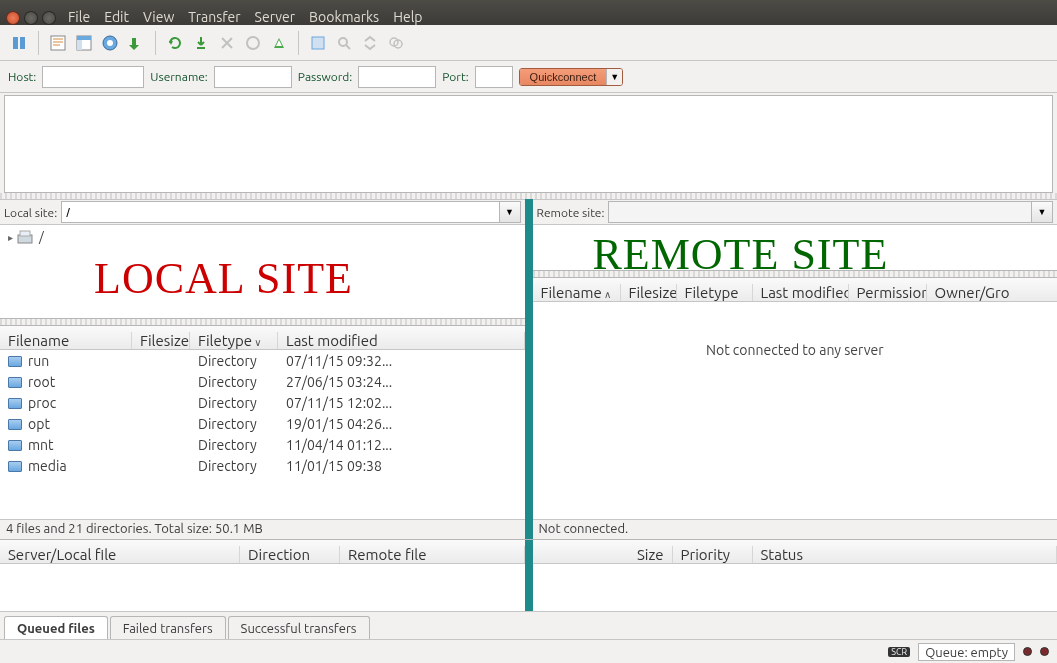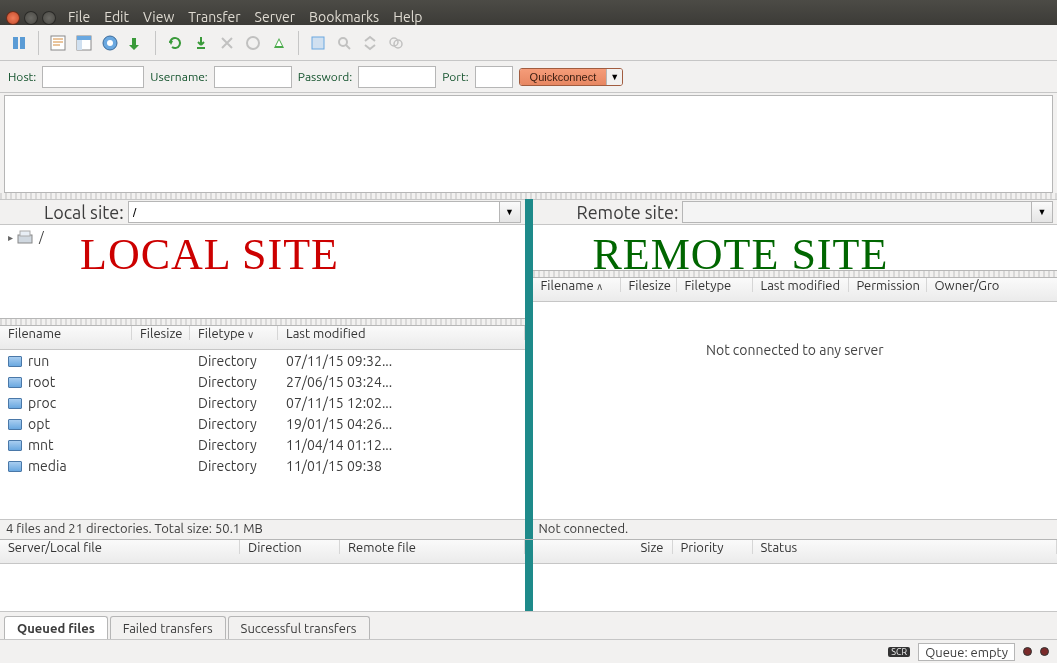--- a/index.html
+++ b/index.html
@@ -127,21 +127,21 @@
 
 .pathbar {
   height: 26px;
   display: flex;
   align-items: center;
   padding: 0 4px;
   gap: 4px;
   border-top: 1px solid #c6c6c6;
   border-bottom: 1px solid #c6c6c6;
 }
-.pathbar label { font-size: 18px; margin-left: 40px; }
+.pathbar label { font-size: 12px; }
 .pathbar .combo {
   flex: 1;
   display: flex;
   height: 22px;
 }
 .pathbar .combo input {
   flex: 1;
   border: 1px solid #b6b6b6;
   border-right: none;
   background: #fff;
@@ -165,41 +165,41 @@
 }
 .overlay-label {
   position: absolute;
   top: 4px;
   font-size: 44px;
   font-weight: 400;
   font-family: "Liberation Serif", Georgia, serif;
   white-space: nowrap;
   letter-spacing: 1px;
 }
-.overlay-label.local { color: #cc0000; left: 80px; }
+.overlay-label.local { color: #cc0000; left: 94px; margin-top: 24px; }
 .overlay-label.remote { color: #006600; left: 60px; }
 
 .treecontent { padding: 4px 8px; font-size: 13px; display: flex; align-items: center; gap: 4px; }
 .treecontent .expander { font-size: 10px; color: #666; }
 
 .listpanel {
   flex: 1;
   background: #fff;
   display: flex;
   flex-direction: column;
   min-height: 0;
   border-top: 1px solid #b6b6b6;
 }
 .colheader {
   display: flex;
   height: 24px;
   background: linear-gradient(#fafafa,#ebebeb);
   border-bottom: 1px solid #c6c6c6;
-  align-items: flex-start;
-  font-size: 13px;
+  align-items: flex-end;
+  font-size: 15px;
   color: #333;
 }
 .colheader .col {
   padding: 0 8px;
   border-right: 1px solid #d6d6d6;
   white-space: nowrap;
   overflow: hidden;
 }
 .col.sortind::after { content: " \2228"; font-size: 10px; color: #555; }
 .col.sortasc::after { content: " \2227"; font-size: 10px; color: #555; }

